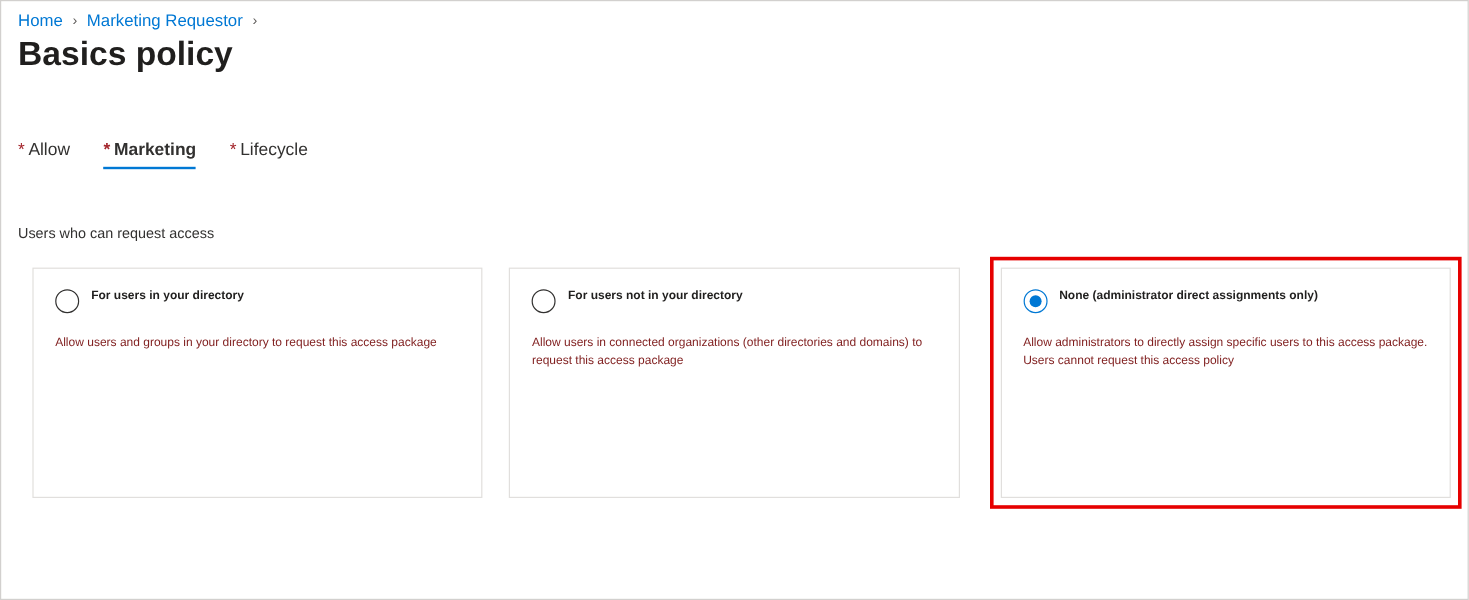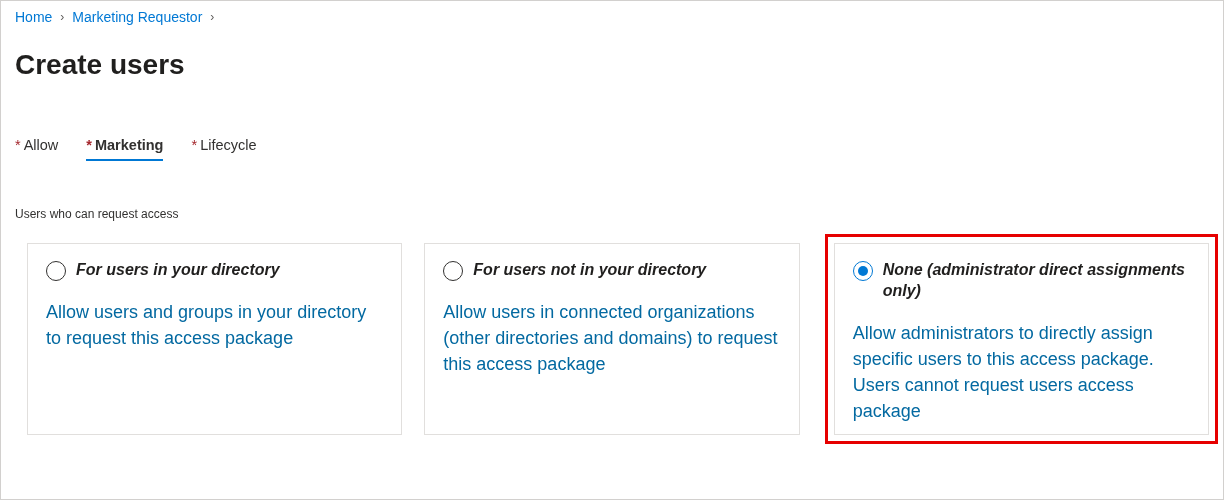--- a/index.html
+++ b/index.html
@@ -19,21 +19,21 @@
       overflow: hidden;
     }
     .container {
       padding: 8px 14px;
     }
     .breadcrumb {
       display: flex;
       align-items: center;
       gap: 8px;
       font-size: 14px;
-      margin-bottom: 24px;
+      margin-bottom: 4px;
     }
     .breadcrumb a {
       color: #0078d4;
       text-decoration: none;
       cursor: pointer;
     }
     .breadcrumb .chevron {
       color: #605e5c;
       font-size: 12px;
     }
@@ -109,44 +109,43 @@
       border-color: #0078d4;
     }
     .radio.checked::after {
       content: "";
       width: 10px;
       height: 10px;
       background: #0078d4;
       border-radius: 50%;
     }
     .card-title {
-      font-size: 16px;
+      font-size: 10px;
       font-weight: 700;
       color: #201f1e;
       line-height: 1.3;
-      font-style: italic;
     }
     .card-desc {
-      font-size: 18px;
-      color: #0369a1;
+      font-size: 10px;
+      color: #7f1d1d;
       line-height: 1.45;
     }
   </style>
 </head>
 <body>
 
 <div class="container">
   <nav class="breadcrumb">
     <a>Home</a>
     <span class="chevron">›</span>
     <a>Marketing Requestor</a>
     <span class="chevron">›</span>
   </nav>
 
-  <h1 class="page-title">Create users</h1>
+  <h1 class="page-title">Basics policy</h1>
 
   <div class="tabs">
     <div class="tab">
       <span class="asterisk">*</span>
       <span>Allow</span>
     </div>
     <div class="tab active">
       <span class="asterisk">*</span>
       <span>Marketing</span>
     </div>
@@ -173,16 +172,16 @@
         <div class="card-title">For users not in your directory</div>
       </div>
       <div class="card-desc">Allow users in connected organizations (other directories and domains) to request this access package</div>
     </div>
 
     <div class="card selected-highlight">
       <div class="card-header">
         <div class="radio checked"></div>
         <div class="card-title">None (administrator direct assignments only)</div>
       </div>
-      <div class="card-desc">Allow administrators to directly assign specific users to this access package. Users cannot request users access package</div>
+      <div class="card-desc">Allow administrators to directly assign specific users to this access package. Users cannot request this access policy</div>
     </div>
   </div>
 </div>
 
 </body></html>

